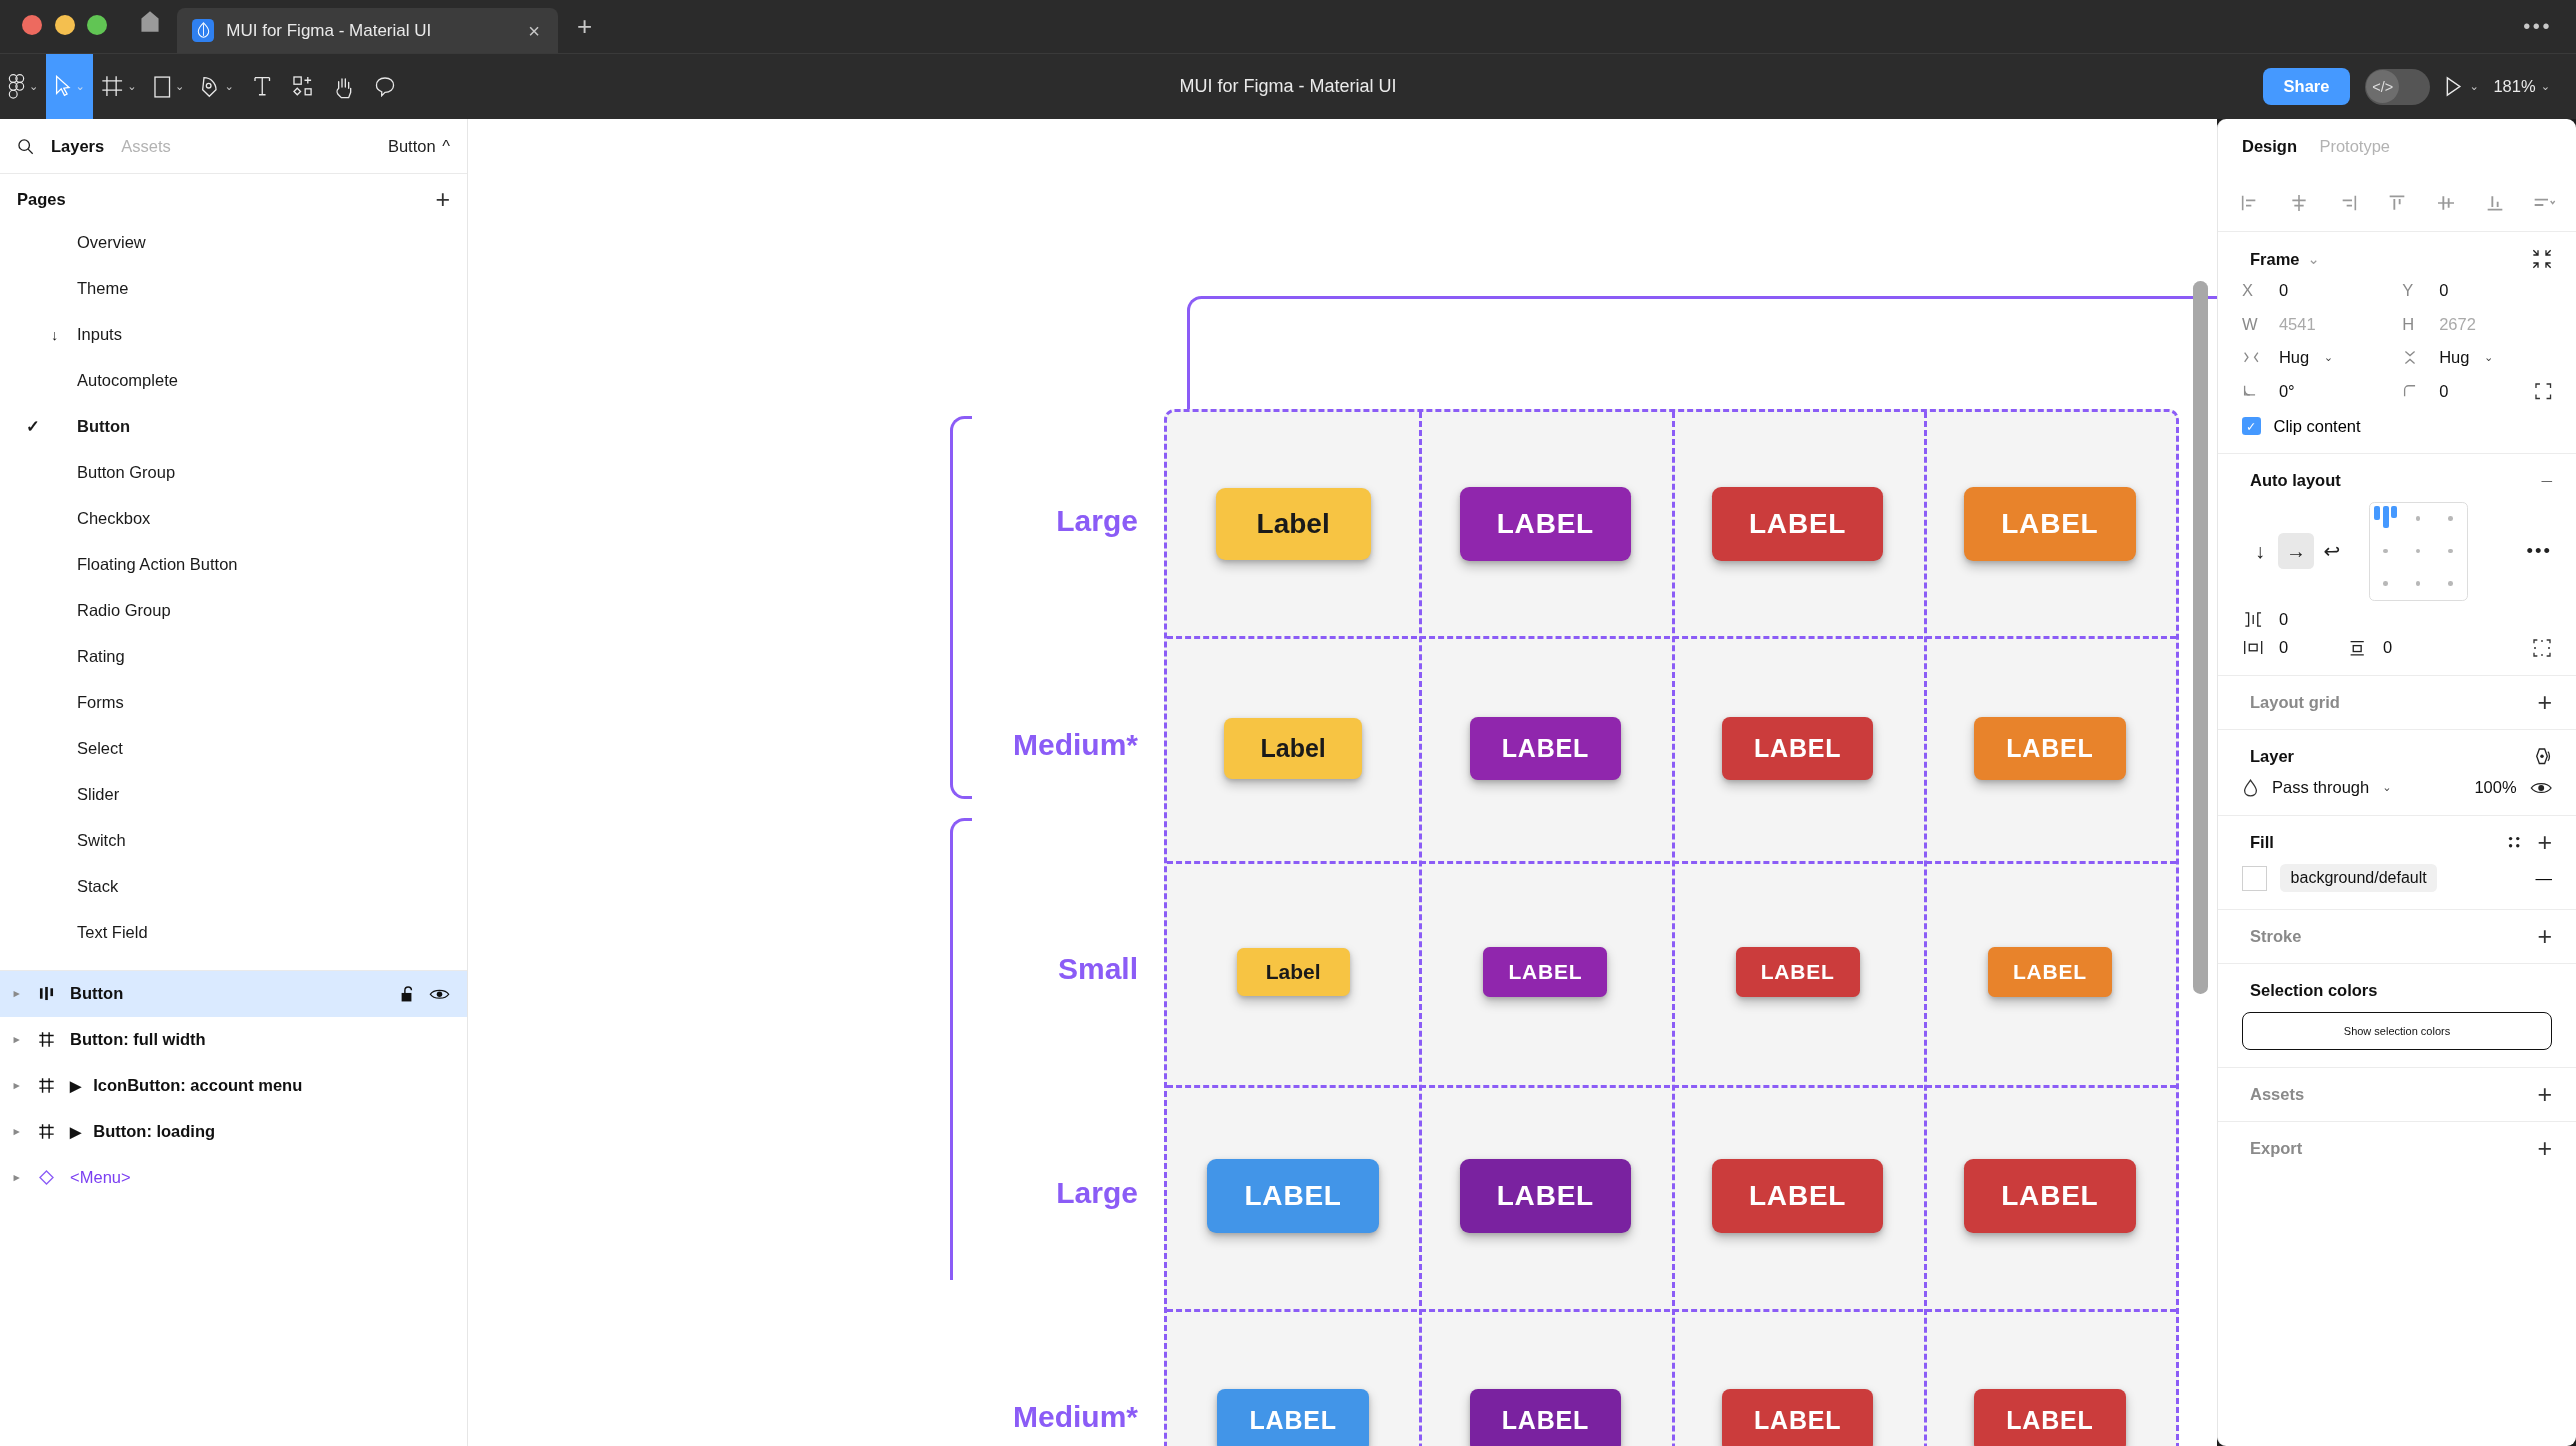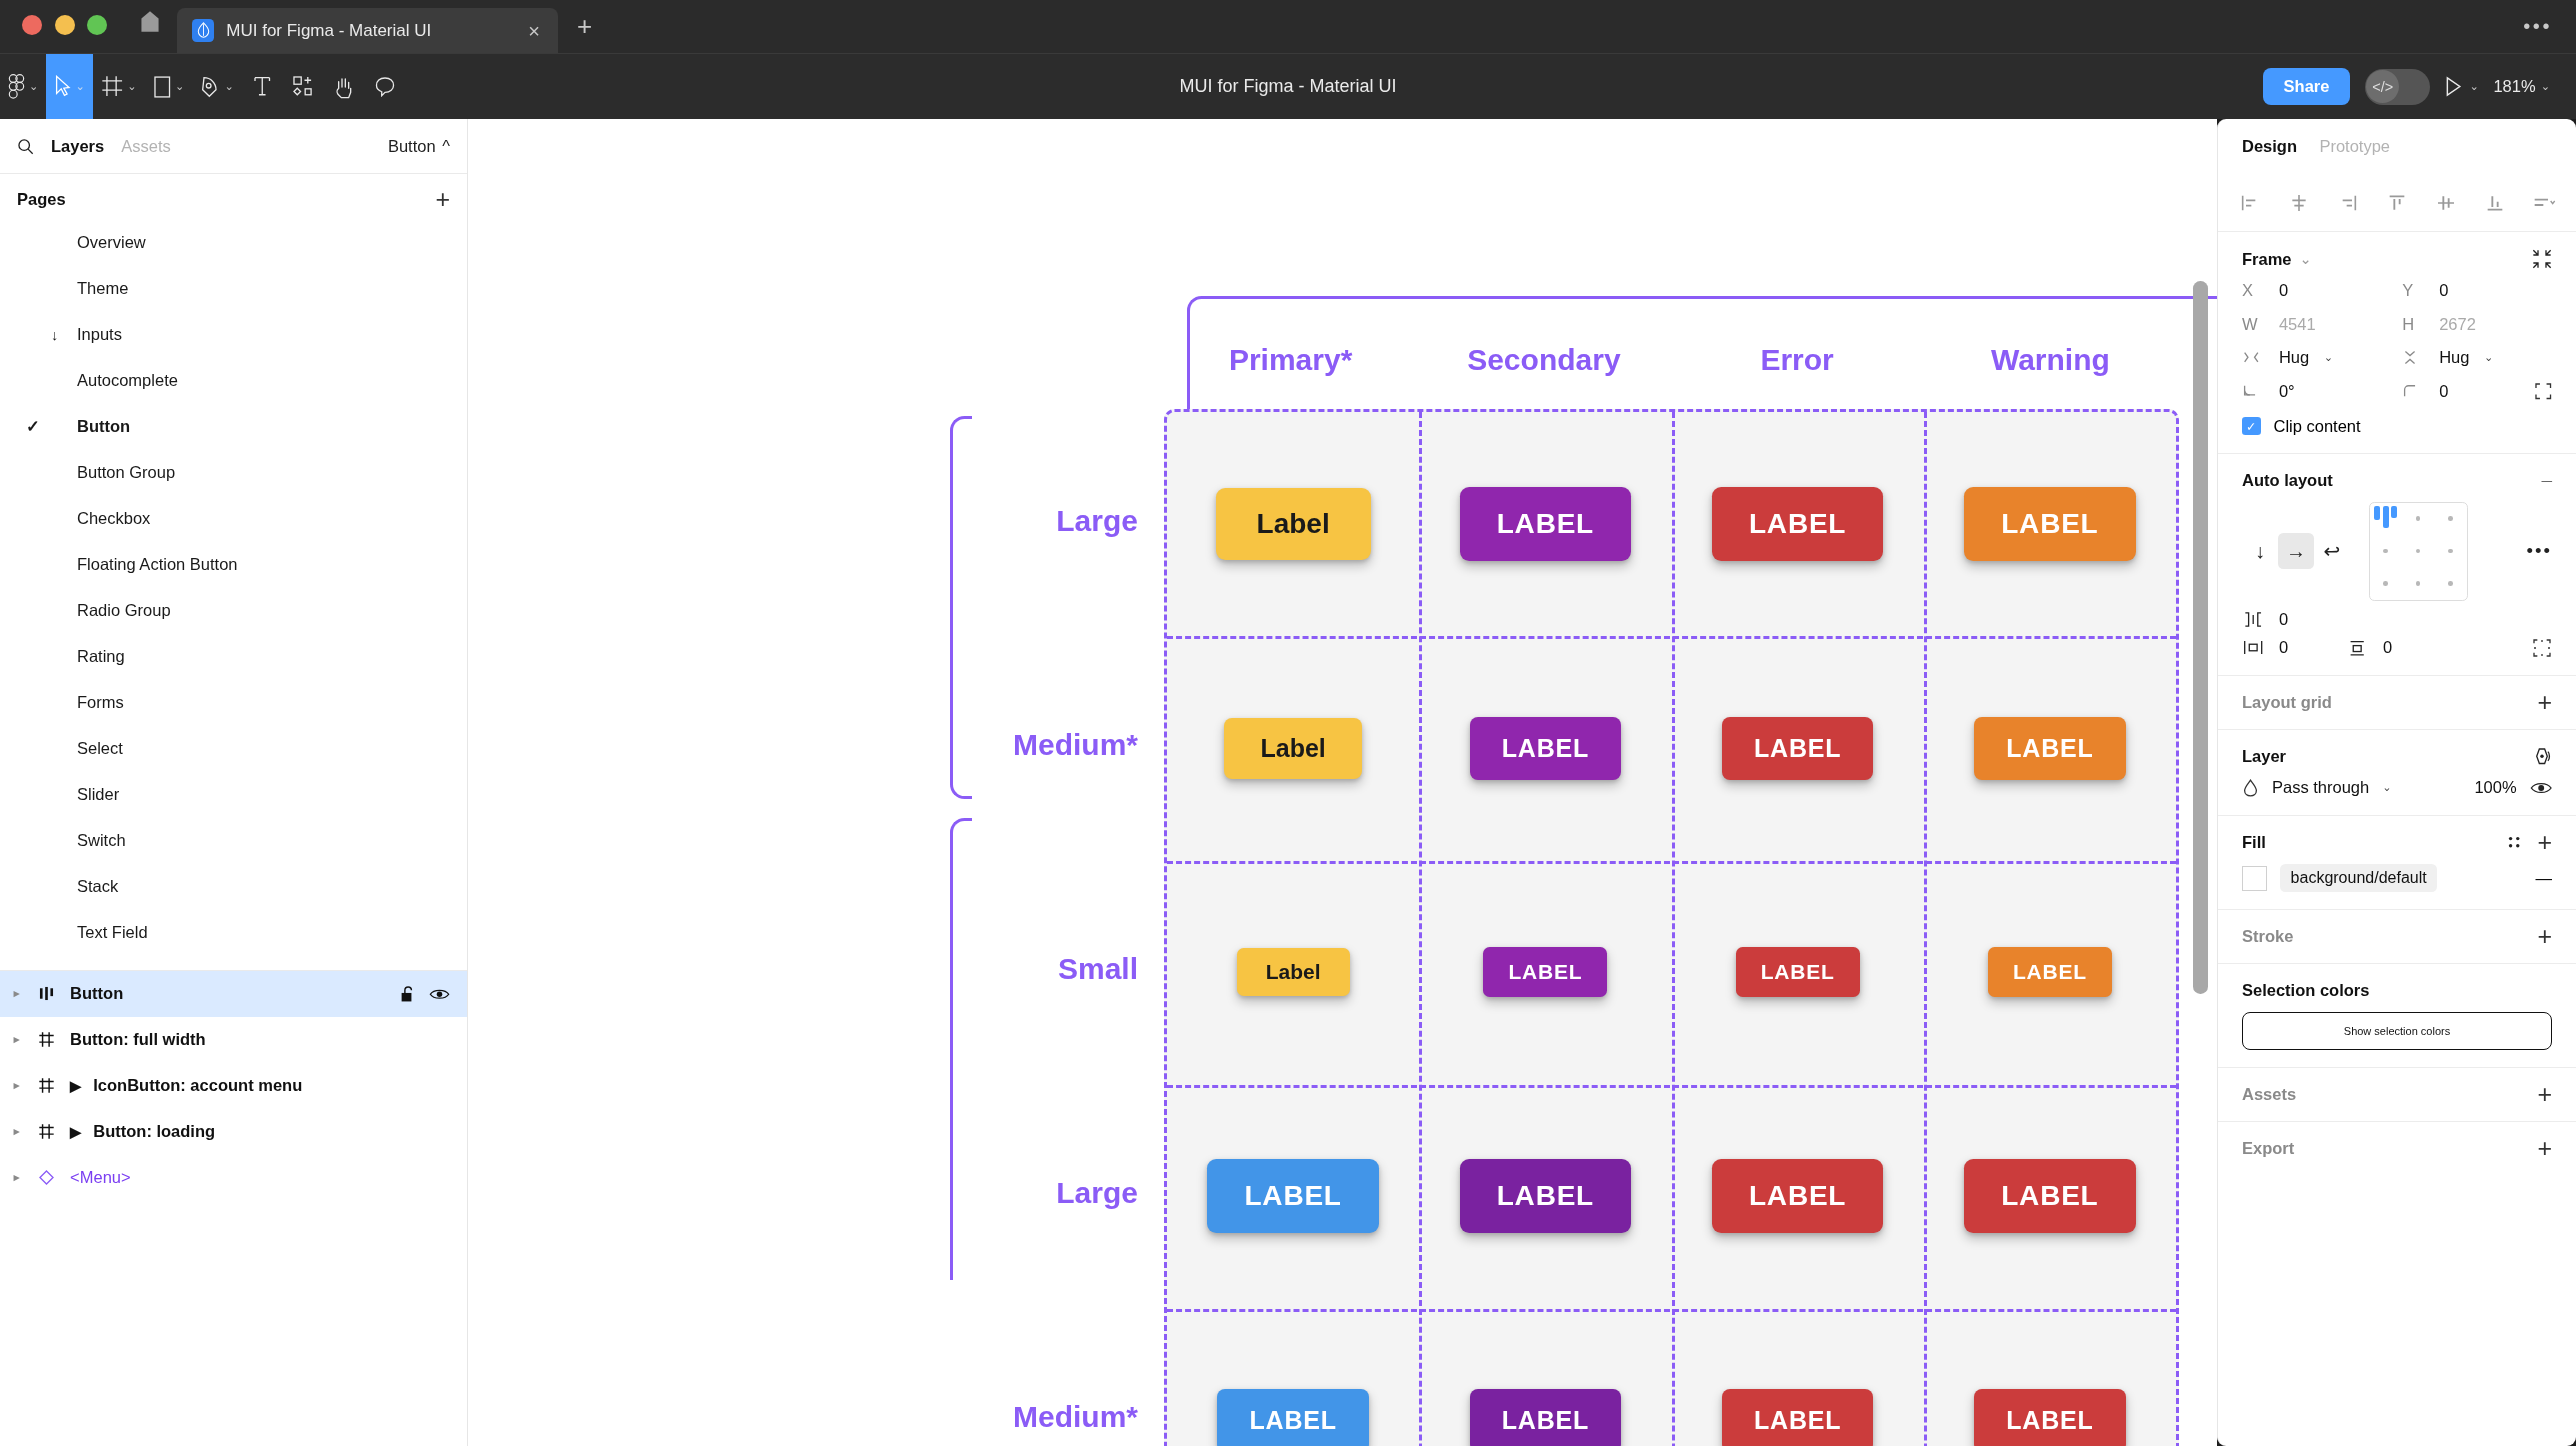--- a/index.html
+++ b/index.html
@@ -186,21 +186,21 @@
   }
   .r-tabs { height: 55px; display: flex; align-items: center; gap: 22.4px; padding: 0 24px; flex:0 0 55px;}
   .r-tab { font-size: 16.5px; color: #b3b3b3; }
   .r-tab.active { color: #111; font-weight: 700; }
   .r-align {
     height: 58px; display: flex; align-items: center; gap: 0; padding: 0 17px;
     border-bottom: 0.7px solid #ececec; justify-content: space-between; flex: 0 0 58px;
   }
   .al-ico { width: 29px; height: 29px; display:flex; align-items:center; justify-content:center;}
   .sec { padding: 17px 24px 17px 24px; border-bottom: 0.7px solid #ececec; }
-  .sec-head { display: flex; align-items: center; margin-bottom: 12px; }
+  .sec-head { display: flex; align-items: center; margin-bottom: 12px; margin-left: 8px; }
   .sec-title { font-size: 16.5px; font-weight: 700; color: #111; }
   .sec-title.muted { color: #8a8a8a; font-weight: 700; }
   .sec-act { margin-left: auto; display: flex; align-items: center; gap: 14.5px; color:#333; }
   .grid2 { display: grid; grid-template-columns: 1fr 1fr; row-gap: 14.5px; column-gap: 10.6px; align-items: center; }
   .fld { display: flex; align-items: center; gap: 14.5px; font-size: 16.5px; color: #111; }
   .fld .lbl { color: #8a8a8a; width: 22.4px; flex: 0 0 22.4px; display:flex; align-items:center; }
   .fld .val { color: #111; }
   .fld .val.muted { color: #aaa; }
   .check-row { display: flex; align-items: center; gap: 13px; margin-top: 16px; font-size: 16.5px; }
   .chk { width: 18.5px; height: 18.5px; border-radius: 3.3px; background: #4599ff;
@@ -484,26 +484,20 @@
             </span>
             <span class="layer-label menu">&lt;Menu&gt;</span>
           </div>
         </div>
     </div>
 
     <div class="canvas">
 
       <div class="top-frame-line"></div>
 
-      <div class="col-headers" id="col-headers">
-          <div class="col-h">Primary*</div>
-          <div class="col-h">Secondary</div>
-          <div class="col-h">Error</div>
-          <div class="col-h">Warning</div>
-        </div>
 
       <div class="row-labels" id="row-labels">
           <div class="row-label" style="height: 224px;">Large</div>
           <div class="row-label" style="height: 224px;">Medium*</div>
           <div class="row-label" style="height: 224px;">Small</div>
           <div class="row-label" style="height: 224px;">Large</div>
           <div class="row-label" style="height: 224px;">Medium*</div>
         </div>
 
       <div class="grid-wrap">

